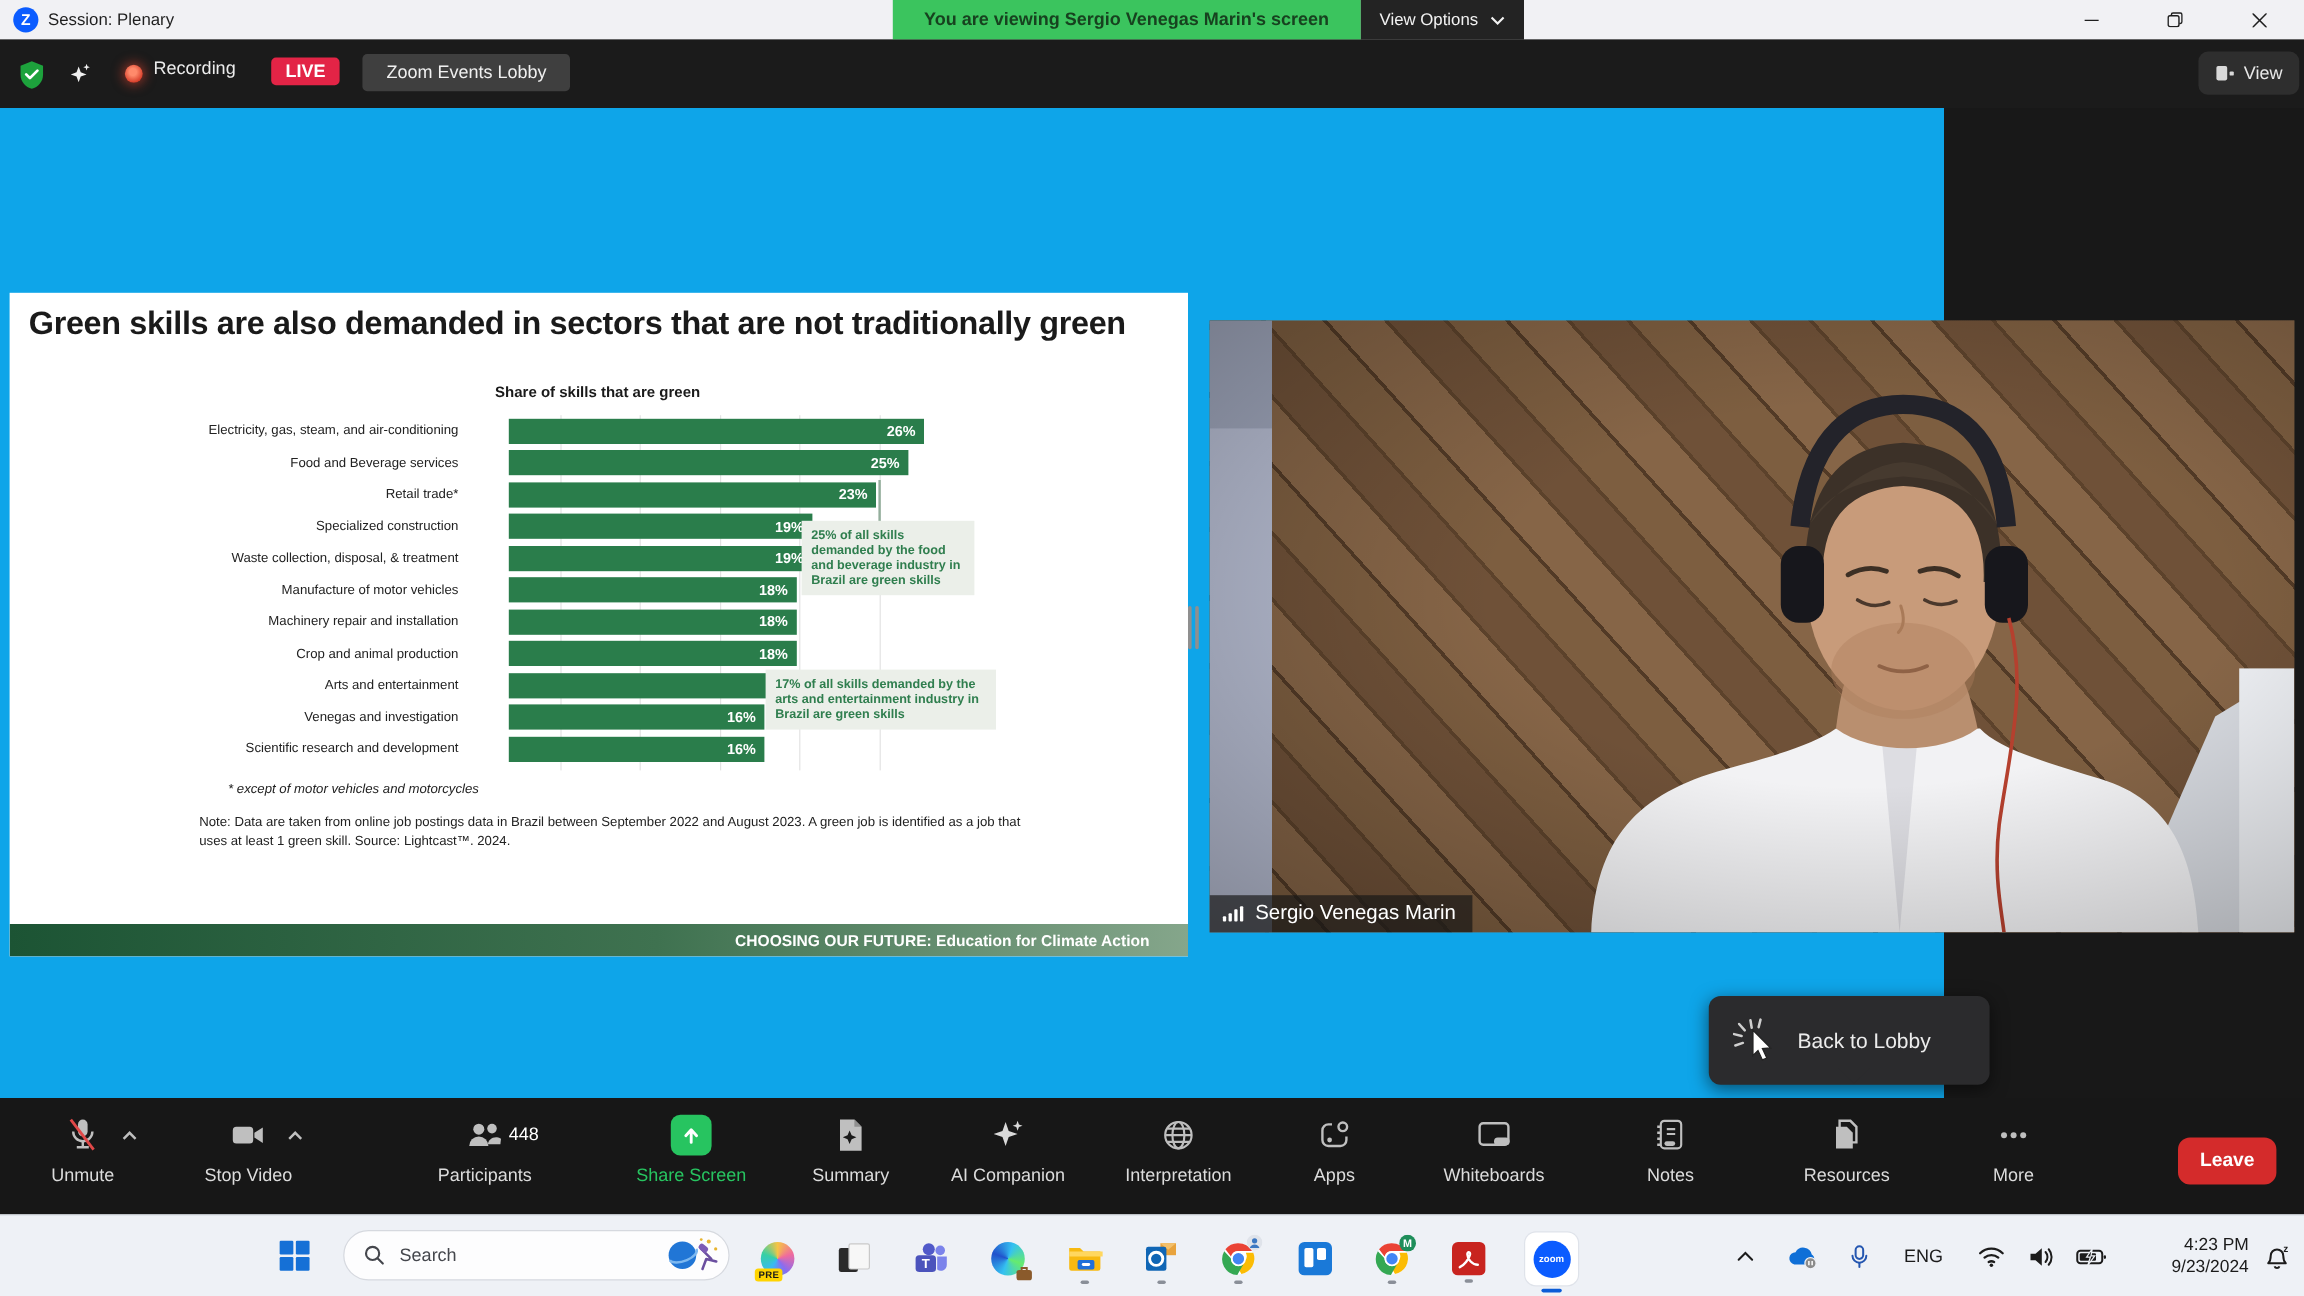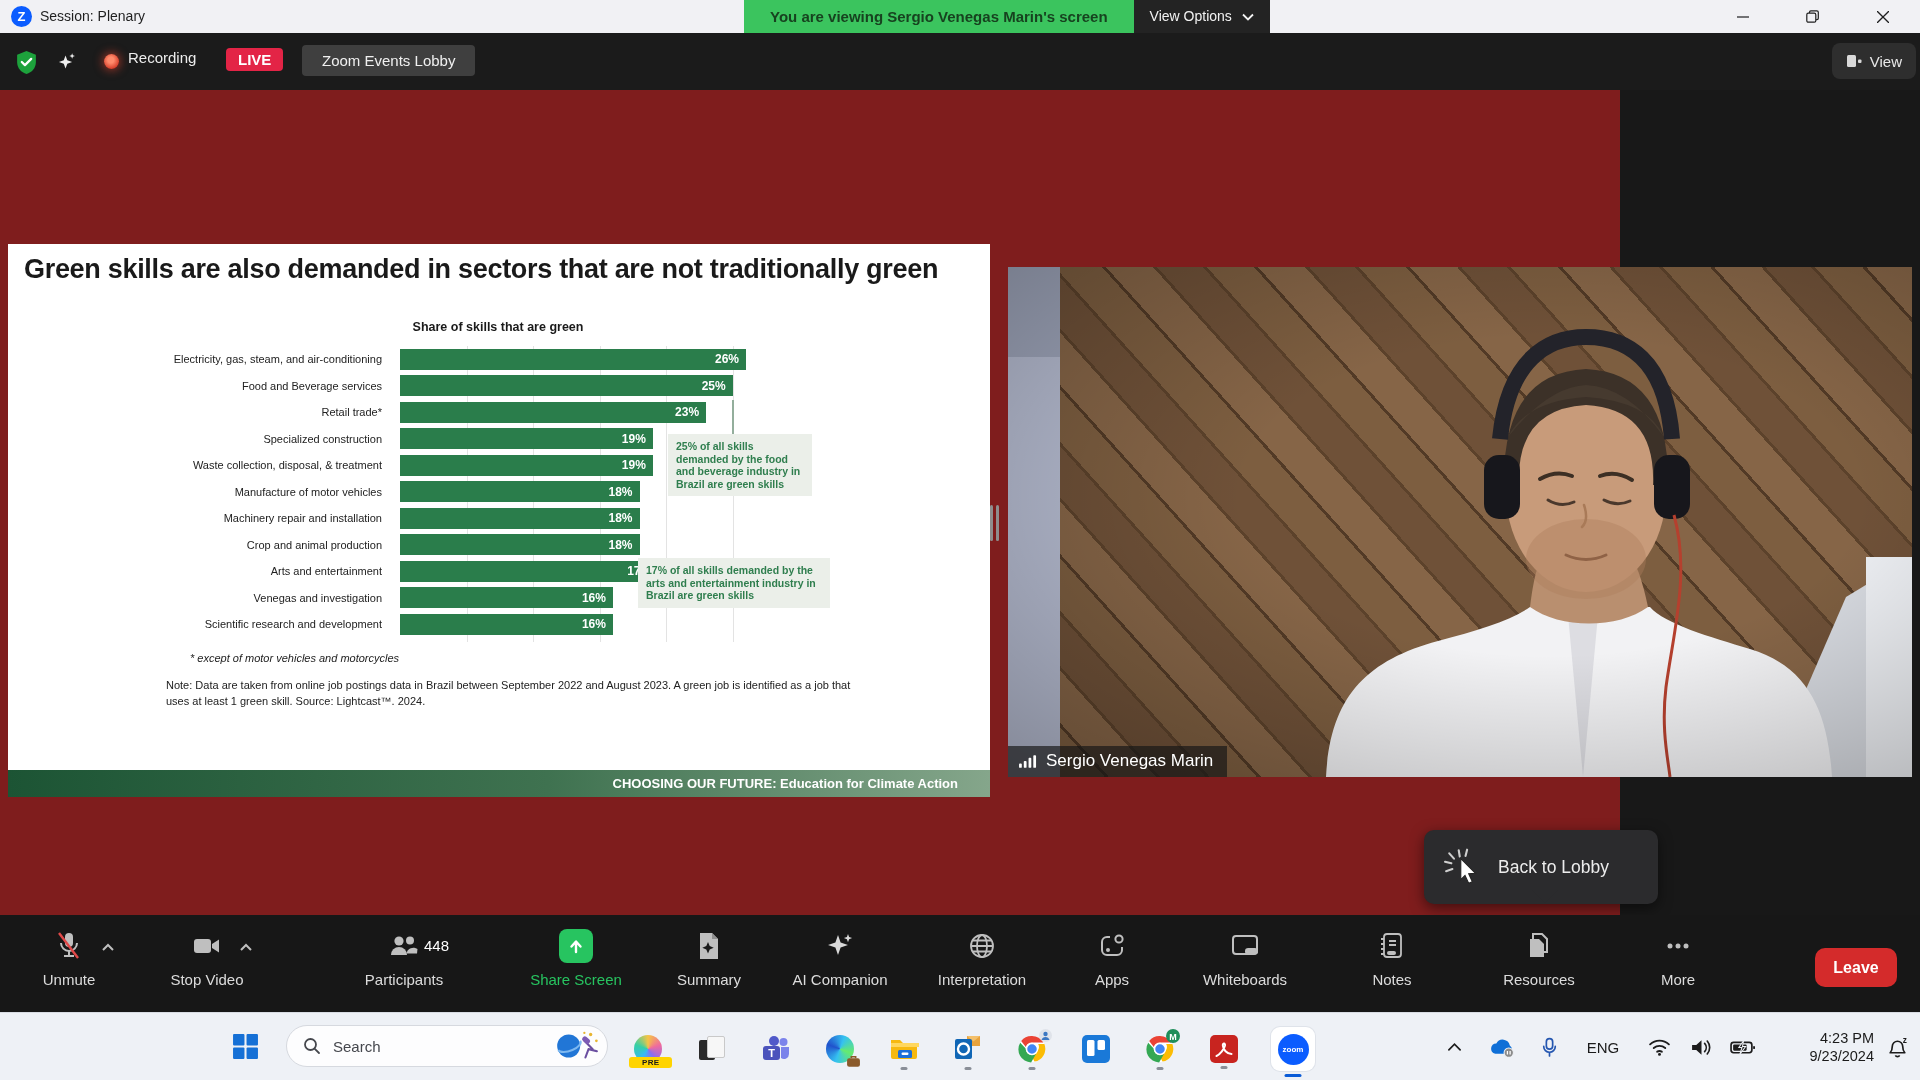--- a/index.html
+++ b/index.html
@@ -26,29 +26,29 @@
           box-shadow:0 0 9px 2px rgba(224,68,47,.55);}
   .reclabel{position:absolute;left:128px;top:16px;font-size:15px;color:#ececec;}
   .livebadge{position:absolute;left:226px;top:15px;background:#e32446;color:#fff;font-weight:bold;
              font-size:15px;border-radius:4px;padding:3px 12px;}
   .lobbybtn{position:absolute;left:302px;top:12px;background:#3f3f3f;color:#f0f0f0;font-size:15px;
             border-radius:4px;padding:7px 20px;}
   .viewbtn{position:absolute;right:4px;top:10px;background:#2e2e2e;border-radius:8px;height:36px;
            display:flex;align-items:center;gap:8px;padding:0 14px;color:#e8e8e8;font-size:15px;}
 
   
-  .main{position:absolute;left:0;top:90px;width:1620px;height:825px;background:#7f1d1d;}
+  .main{position:absolute;left:0;top:90px;width:1620px;height:825px;background:#0ea5e9;}
 
   
   .slide{position:absolute;left:8px;top:154px;width:982px;height:553px;background:#ffffff;overflow:hidden;}
   .headline{position:absolute;left:16px;top:10px;font-size:27px;font-weight:800;color:#1a1a1a;letter-spacing:-0.3px;}
   .chart-subtitle{position:absolute;left:320px;top:76px;width:340px;text-align:center;
                   font-size:12.5px;font-weight:bold;color:#1a1a1a;}
   .rows{position:absolute;left:0;top:102px;width:982px;}
-  .crow{display:flex;align-items:center;height:26.5px;}
+  .crow{display:flex;align-items:center;height:26.5px;gap:24px;}
   .clabel{width:374px;text-align:right;padding-right:9px;font-size:11px;color:#222;flex:none;}
   .cbar{height:21px;background:#2a7d4b;display:flex;align-items:center;justify-content:flex-end;flex:none;margin-left:9px;}
   .cval{color:#fff;font-weight:bold;font-size:12px;padding-right:7px;}
   .gridlines{position:absolute;left:392px;top:102px;width:352px;height:296px;pointer-events:none;}
   .gl{position:absolute;top:0;bottom:0;width:1px;background:#e3e3e3;}
   .connector{position:absolute;left:724px;top:156px;width:1.5px;height:36px;background:#93ae9c;}
   .ann{position:absolute;background:#ebefe9;color:#2f7e4e;font-weight:bold;font-size:10.5px;
        line-height:1.2;padding:6px 8px;}
   .footnote{position:absolute;left:182px;top:408px;font-size:11px;font-style:italic;color:#222;}
   .notetext{position:absolute;left:158px;top:434px;width:690px;font-size:11px;color:#222;line-height:1.45;}
@@ -88,21 +88,21 @@
 
   
   .taskbar{position:absolute;left:0;top:1012px;width:1920px;height:68px;background:#eef1f6;border-top:1px solid #d8dce3;box-sizing:border-box;}
   .startbtn{position:absolute;left:232px;top:20px;}
   .searchpill{position:absolute;left:286px;top:12px;width:322px;height:42px;background:#fdfdfe;border:1px solid #d6d9df;
               border-radius:21px;display:flex;align-items:center;box-sizing:border-box;padding:0 8px 0 16px;}
   .searchtext{font-size:15px;color:#45474d;margin-left:12px;flex:1;}
   .task-app{position:absolute;top:14px;width:44px;height:44px;display:flex;align-items:center;justify-content:center;}
   .ti-wrap{position:relative;width:30px;height:30px;display:flex;align-items:center;justify-content:center;}
   .pre-badge{position:absolute;left:-4px;bottom:-4px;background:#ffd400;color:#1a1a1a;font-size:8px;font-weight:bold;
-             padding:1px 13px;border-radius:3px;letter-spacing:.3px;}
+             padding:1px 3px;border-radius:3px;letter-spacing:.3px;}
   .badge-tr{position:absolute;right:-5px;top:-5px;}
   .badge-br{position:absolute;right:-6px;bottom:-4px;}
   .run-dot{position:absolute;bottom:-6px;left:50%;transform:translateX(-50%);width:7px;height:3px;border-radius:2px;background:#8a8f98;}
   .zoom-tile{width:44px;height:44px;background:#fff;border-radius:9px;display:flex;align-items:center;justify-content:center;
              box-shadow:0 0 0 1px #dfe3ea;}
   .zoom-circle{width:31px;height:31px;border-radius:50%;background:#0b5cff;color:#fff;font-size:8px;font-weight:bold;
                display:flex;align-items:center;justify-content:center;}
   .active-bar{position:absolute;bottom:-6px;left:50%;transform:translateX(-50%);width:17px;height:3px;border-radius:2px;background:#0b5cd7;}
   .tray-item{position:absolute;top:0;height:68px;display:flex;align-items:center;justify-content:center;}
   .tray-text{font-size:15px;color:#1b1b1b;}

